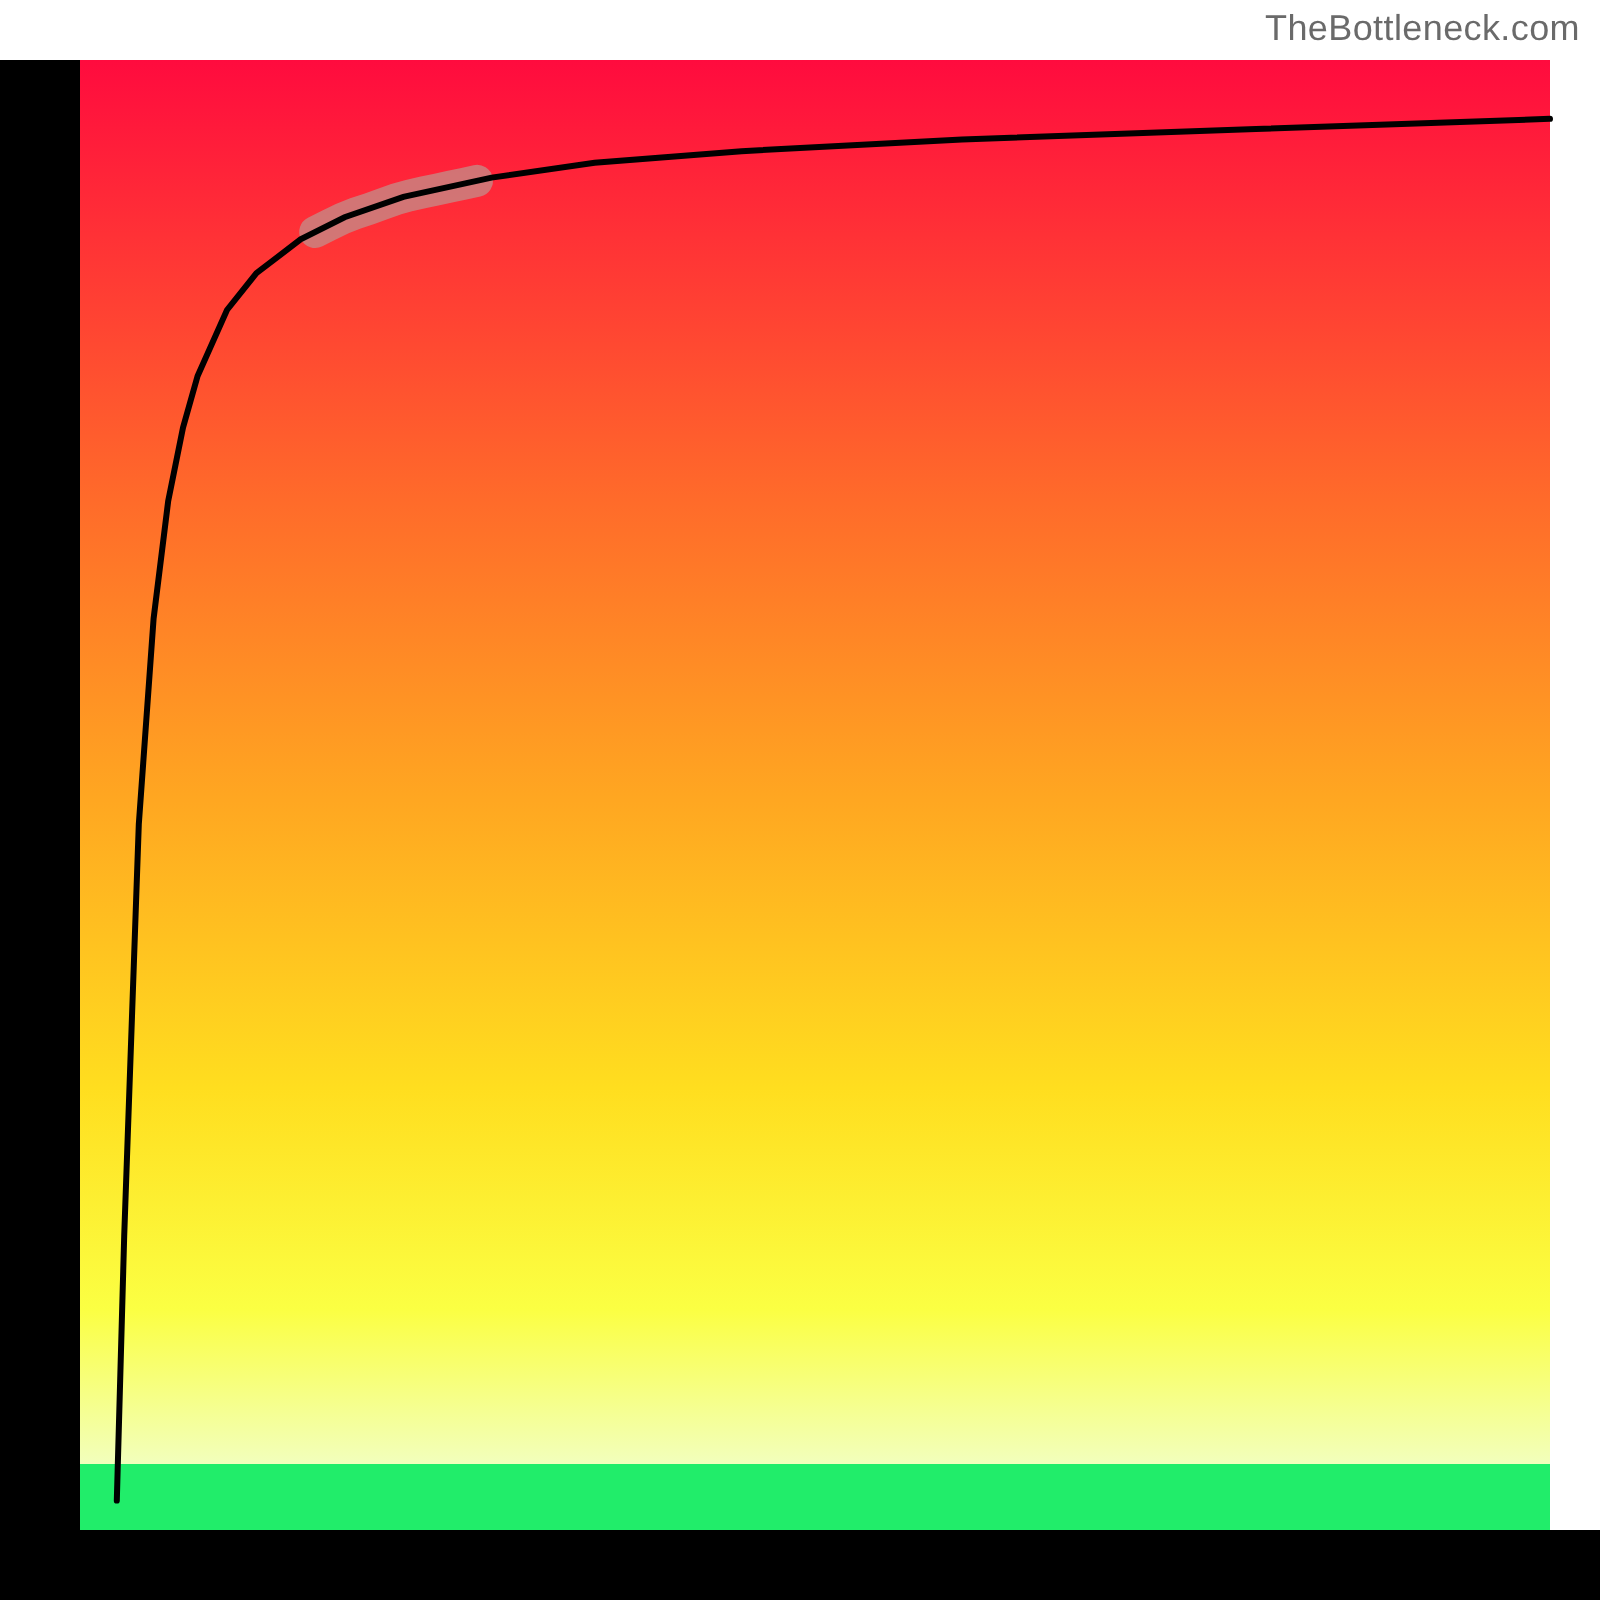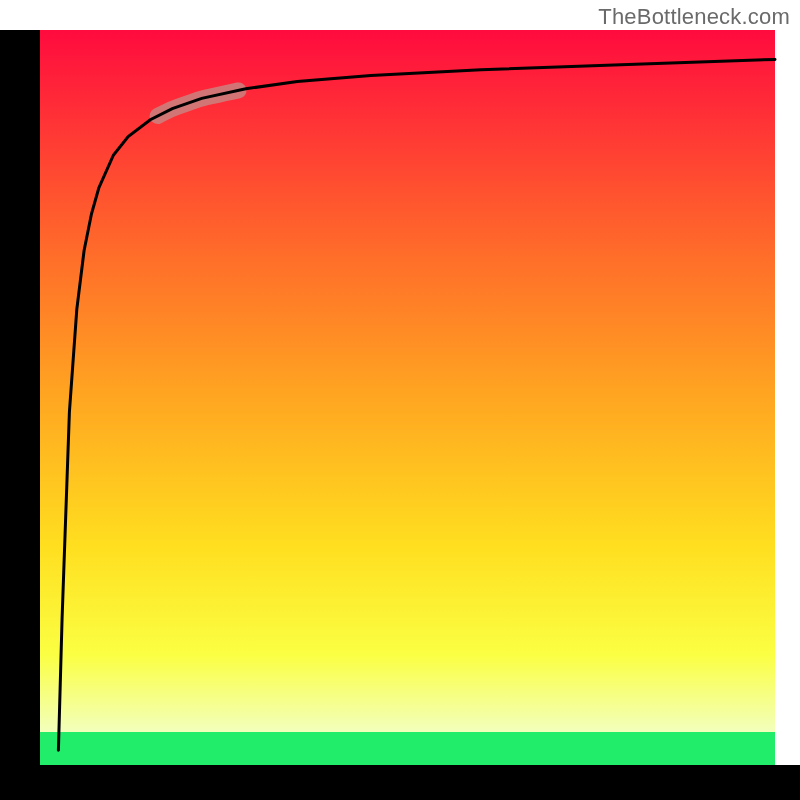--- a/index.html
+++ b/index.html
@@ -47,21 +47,21 @@
     left: 0;
     bottom: 0;
     width: 800px;
     height: 35px;
     background: #000;
   }
   .watermark {
     position: absolute;
     top: 4px;
     right: 10px;
-    font-size: 22px;
+    font-size: 18px;
     color: #6a6a6a;
     font-family: Arial, sans-serif;
     letter-spacing: 0.2px;
   }
   svg.curve {
     position: absolute;
     inset: 0;
     width: 100%;
     height: 100%;
     overflow: visible;

